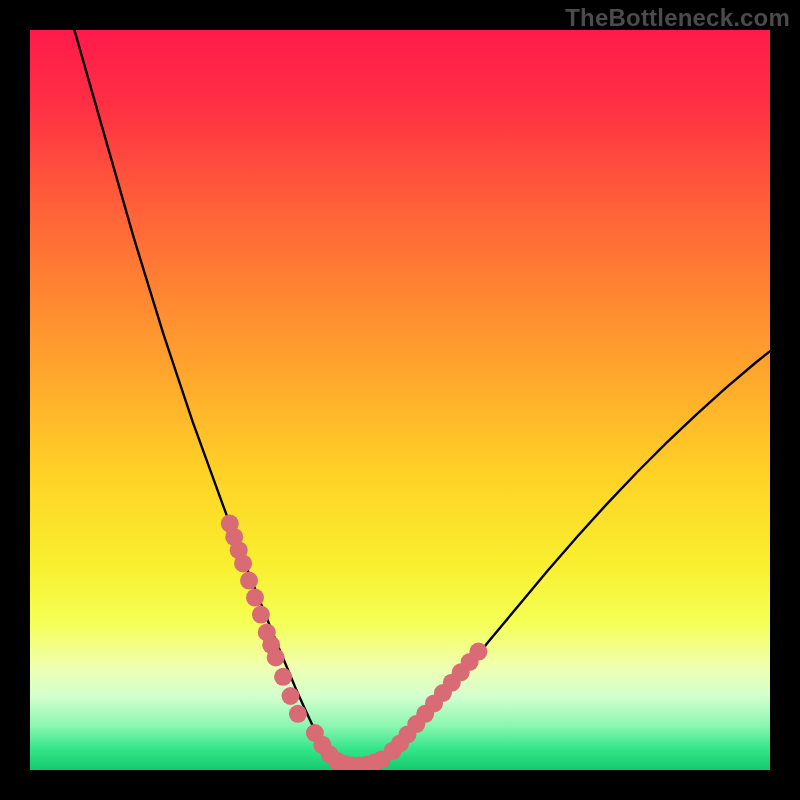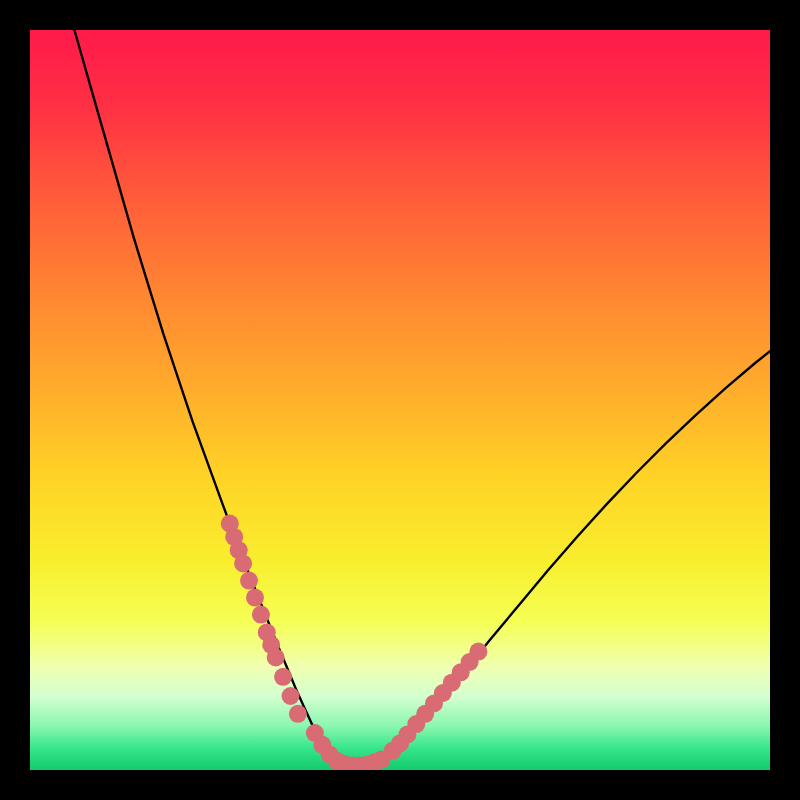--- a/index.html
+++ b/index.html
@@ -36,20 +36,21 @@
     height: 740px;
   }
   svg {
     display: block;
   }
 </style>
 </head>
 <body>
 
 <div class="frame">
+  <div class="watermark">TheBottleneck.com</div>
 
   <div class="plot-area">
     <svg id="chart-svg" width="740" height="740" viewBox="0 0 740 740" preserveAspectRatio="none">
       <defs>
         <linearGradient id="bg-grad" x1="0" y1="0" x2="0" y2="1">
             <stop offset="0.0%" stop-color="#ff1a4b"></stop>
             <stop offset="10.0%" stop-color="#ff2f44"></stop>
             <stop offset="22.0%" stop-color="#ff5a3a"></stop>
             <stop offset="35.0%" stop-color="#ff8432"></stop>
             <stop offset="48.0%" stop-color="#ffab2c"></stop>

